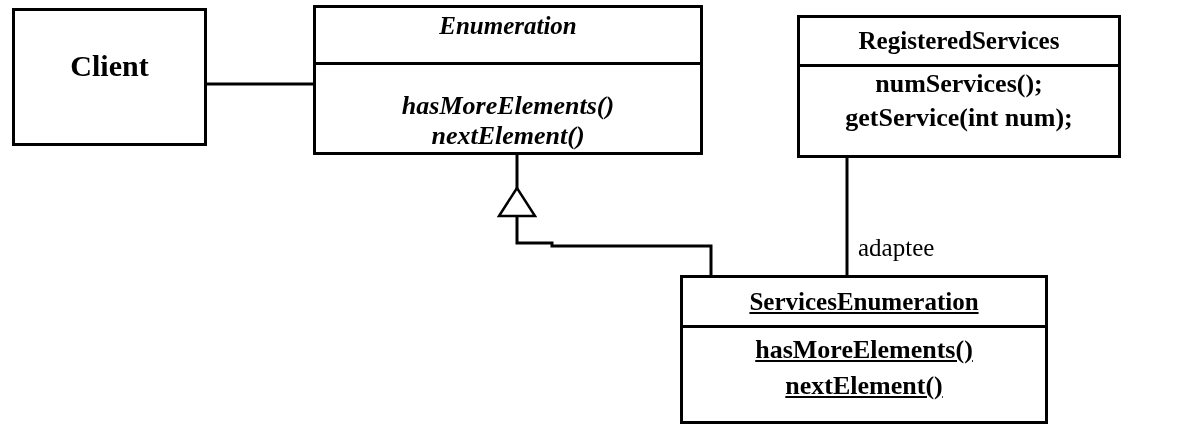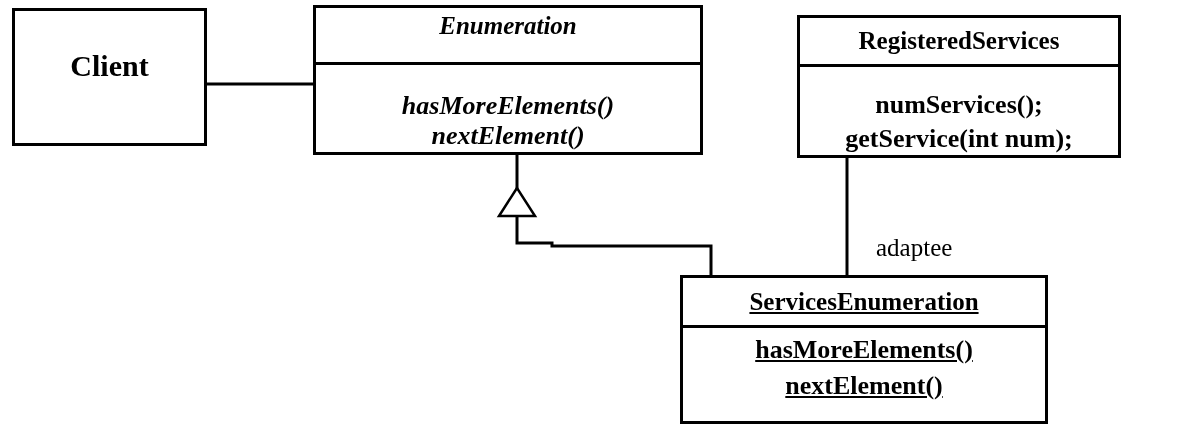--- a/index.html
+++ b/index.html
@@ -76,41 +76,39 @@
 
   
   .box-registered {
     left: 797px; top: 15px;
     width: 324px; height: 143px;
   }
   .box-registered .uml-title {
     height: 46px;
   }
   .box-registered .uml-methods {
-    padding-top: 5px;
     line-height: 34px;
-    margin-top: 16px;
   }
 
   
   .box-services {
     left: 680px; top: 275px;
     width: 368px; height: 149px; text-decoration: underline;
   }
   .box-services .uml-title {
     height: 47px;
   }
   .box-services .uml-methods {
     padding-top: 4px;
     line-height: 36px;
   }
 
   .edge-label {
     position: absolute;
-    left: 876px;
+    left: 858px;
     top: 234px;
     font-size: 25px;
     color: #000000;
     white-space: nowrap;
   }
 </style>
 </head>
 <body>
 
 <div class="canvas">

